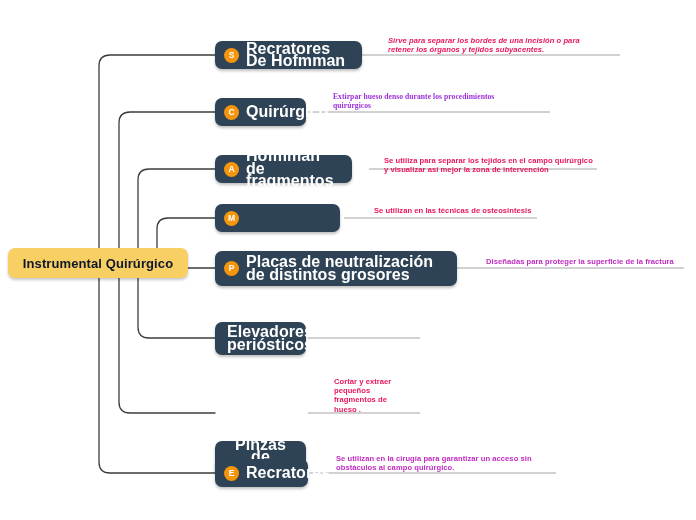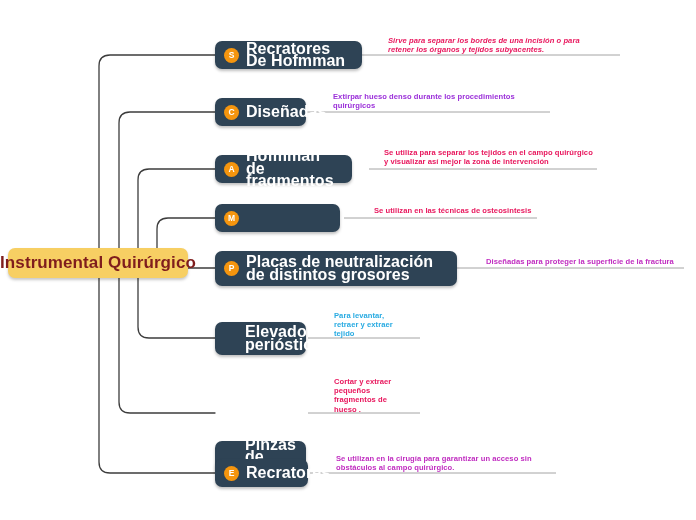--- a/index.html
+++ b/index.html
@@ -37,22 +37,22 @@
     height: 30px;
     background: #f7cf63;
     border-radius: 7px;
     box-shadow: 0 2px 3px rgba(0,0,0,0.22);
     display: flex;
     align-items: center;
     justify-content: center;
     z-index: 20;
   }
   .root-label {
-    color: #7f1d1d;
-    font-size: 17px;
+    color: #0f172a;
+    font-size: 13px;
     font-weight: bold;
     letter-spacing: .1px;
     white-space: nowrap;
   }
 
   
   .topic {
     position: absolute;
     background: #2e4355;
     border-radius: 7px;
@@ -78,21 +78,21 @@
     margin-right: 7px;
     line-height: 1;
   }
   .topic-label {
     color: #ffffff;
     font-size: 16px;
     font-weight: bold;
     line-height: 12.5px;
     letter-spacing: .05px;
   }
-  .topic.no-badge { padding-left: 30px; }
+  .topic.no-badge { padding-left: 12px; text-align: center; }
 
   
   .note {
     position: absolute;
     font-size: 7.6px;
     font-weight: bold;
     line-height: 9.2px;
     letter-spacing: .05px;
     z-index: 12;
   }
@@ -135,45 +135,44 @@
   </div>
 
   <div class="topic" style="left:215px; top:41px; width:147px; height:28px;">
     <span class="badge">S</span>
     <span class="topic-label">Recratores De Hofmman</span>
   </div>
   <div class="note" style="left:388px; top:36px; width:200px; color:#e8175d;font-style:italic;">Sirve para separar los bordes de una incisión o para retener los órganos y tejidos subyacentes.</div>
 
   <div class="topic" style="left:215px; top:98px; width:91px; height:28px;">
     <span class="badge">C</span>
-    <span class="topic-label">Diseñadas</span>
+    <span class="topic-label">Quirúrgico</span>
   </div>
-  <div class="note" style="left:333px; top:92px; width:195px; color:#9b30d9;">Extirpar hueso denso durante los procedimientos quirúrgicos</div>
+  <div class="note" style="left:333px; top:92px; width:195px; color:#9b30d9;font-family:Liberation Serif, serif;">Extirpar hueso denso durante los procedimientos quirúrgicos</div>
 
   <div class="topic" style="left:215px; top:155px; width:137px; height:28px;">
     <span class="badge">A</span>
     <span class="topic-label">Hofmman de fragmentos</span>
   </div>
-  <div class="note" style="left:384px; top:148px; width:212px; color:#e8175d;">Se utiliza para separar los tejidos en el campo quirúrgico y visualizar así mejor la zona de intervención</div>
+  <div class="note" style="left:384px; top:156px; width:212px; color:#e8175d;">Se utiliza para separar los tejidos en el campo quirúrgico y visualizar así mejor la zona de intervención</div>
 
   <div class="topic" style="left:215px; top:204px; width:125px; height:28px;">
     <span class="badge">M</span>
   </div>
   <div class="note" style="left:374px; top:206px; width:175px; color:#e8175d;">Se utilizan en las técnicas de osteosintesis</div>
 
   <div class="topic" style="left:215px; top:251px; width:242px; height:35px;">
     <span class="badge">P</span>
     <span class="topic-label">Placas de neutralización de distintos grosores</span>
   </div>
   <div class="note" style="left:486px; top:257px; width:200px; color:#c02dc0;">Diseñadas para proteger la superficie de la fractura</div>
 
   <div class="topic no-badge" style="left:215px; top:322px; width:91px; height:33px;">
     <span class="topic-label">Elevadores periósticos</span>
   </div>
-  <div class="note" style="left:334px; top:311px; width:64px; color:#29abe2;">Para levantar, retraer  y extraer tejido</div>
 
   <div class="topic no-badge" style="left:215px; top:397px; width:91px; height:33px;margin-top:44px;">
     <span class="topic-label">Pinzas de Kerrison</span>
   </div>
   <div class="note" style="left:334px; top:377px; width:62px; color:#e8175d;">Cortar y extraer pequeños fragmentos de hueso .</div>
 
   <div class="topic" style="left:215px; top:459px; width:93px; height:28px;">
     <span class="badge">E</span>
     <span class="topic-label">Recratores</span>
   </div>

